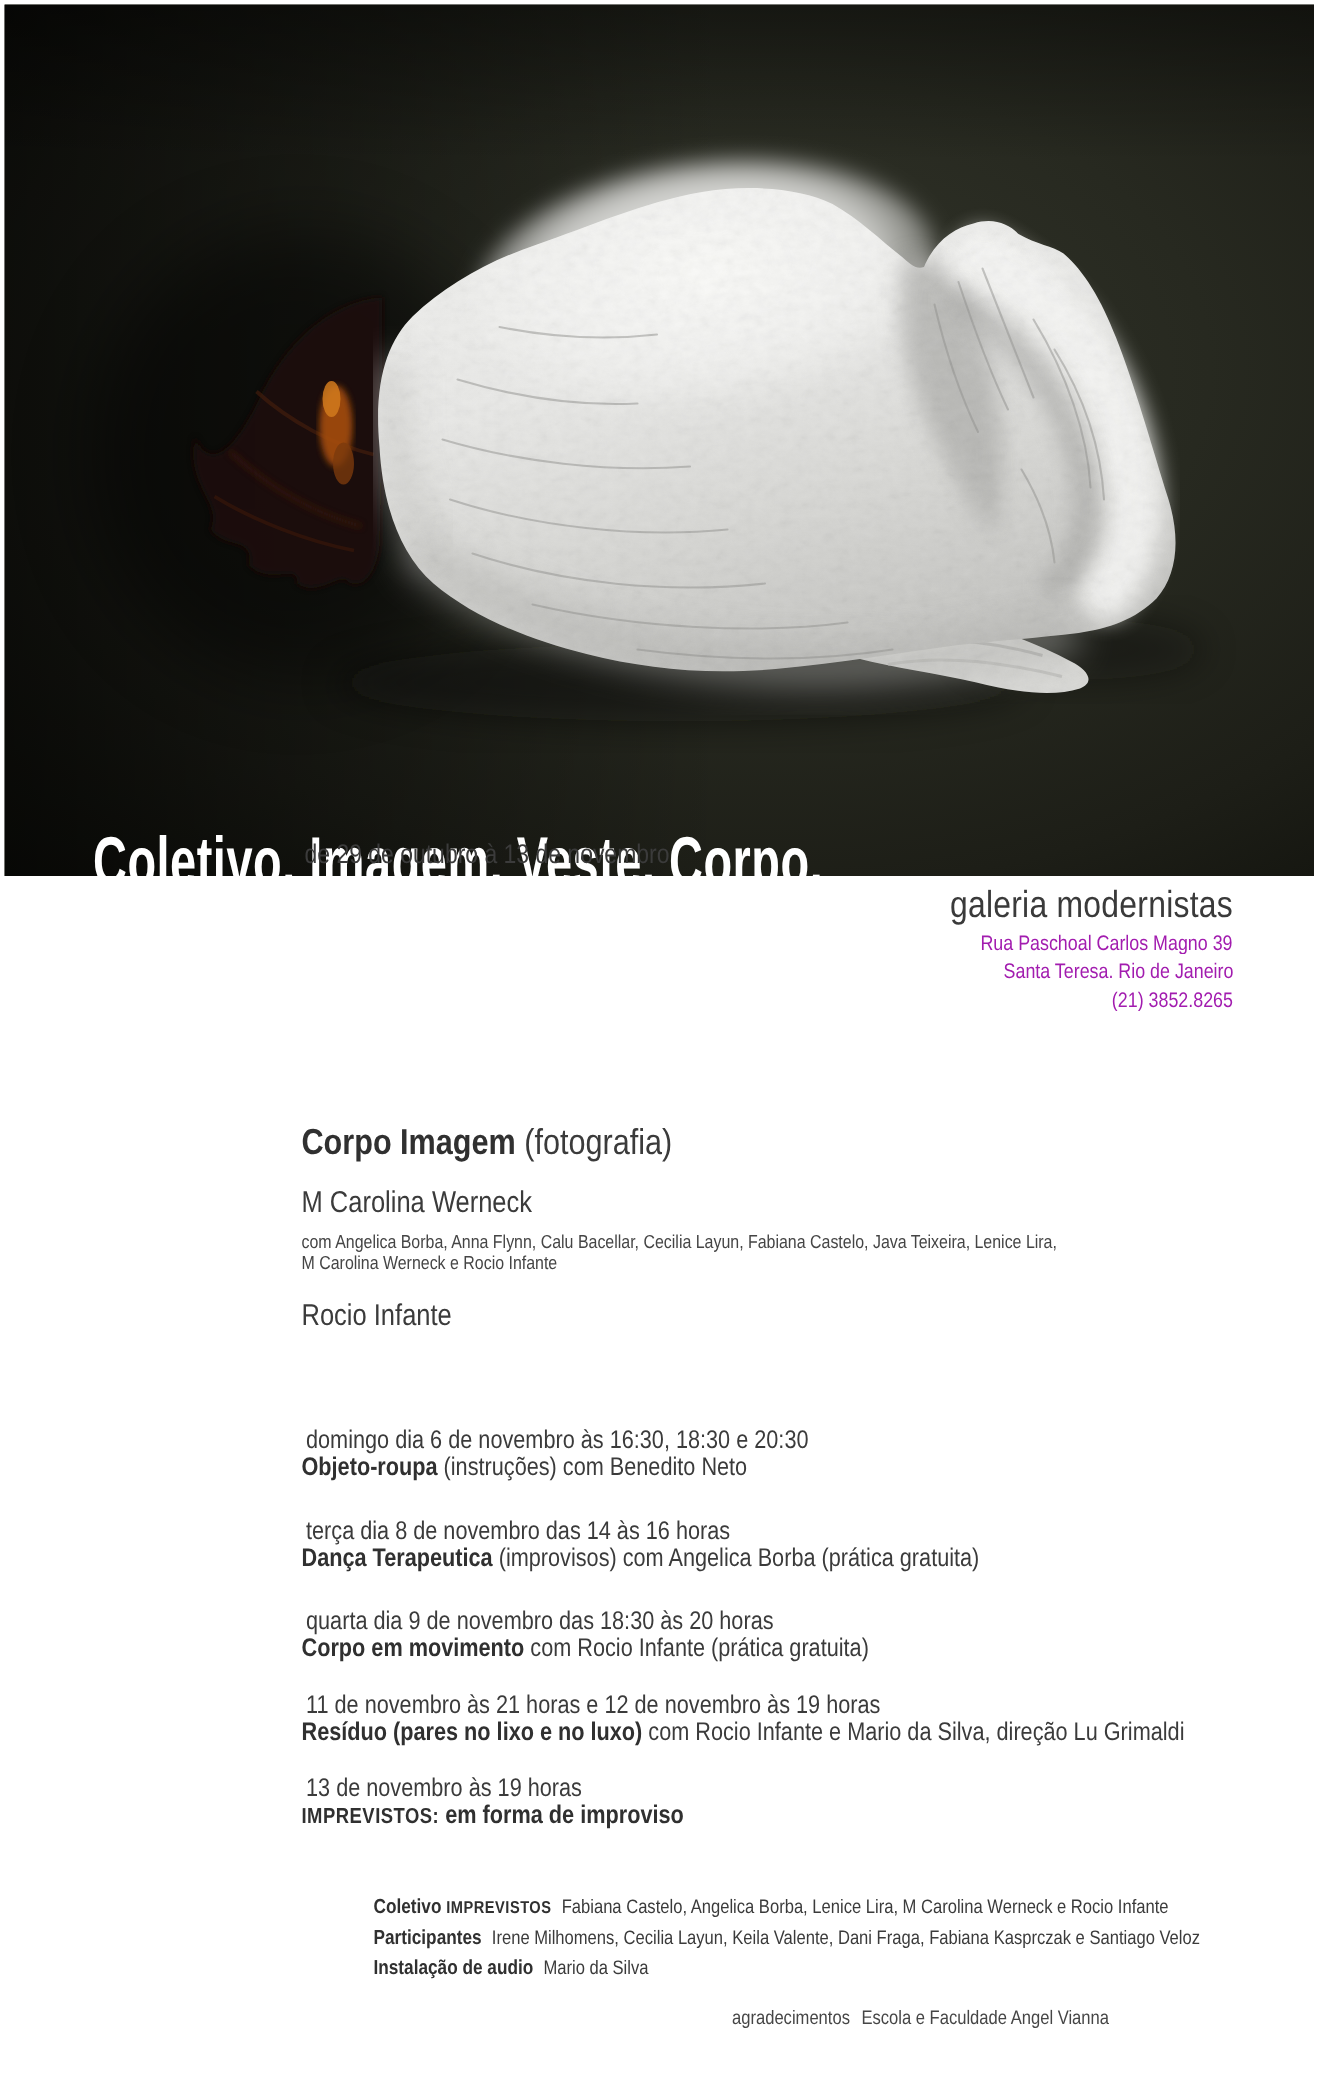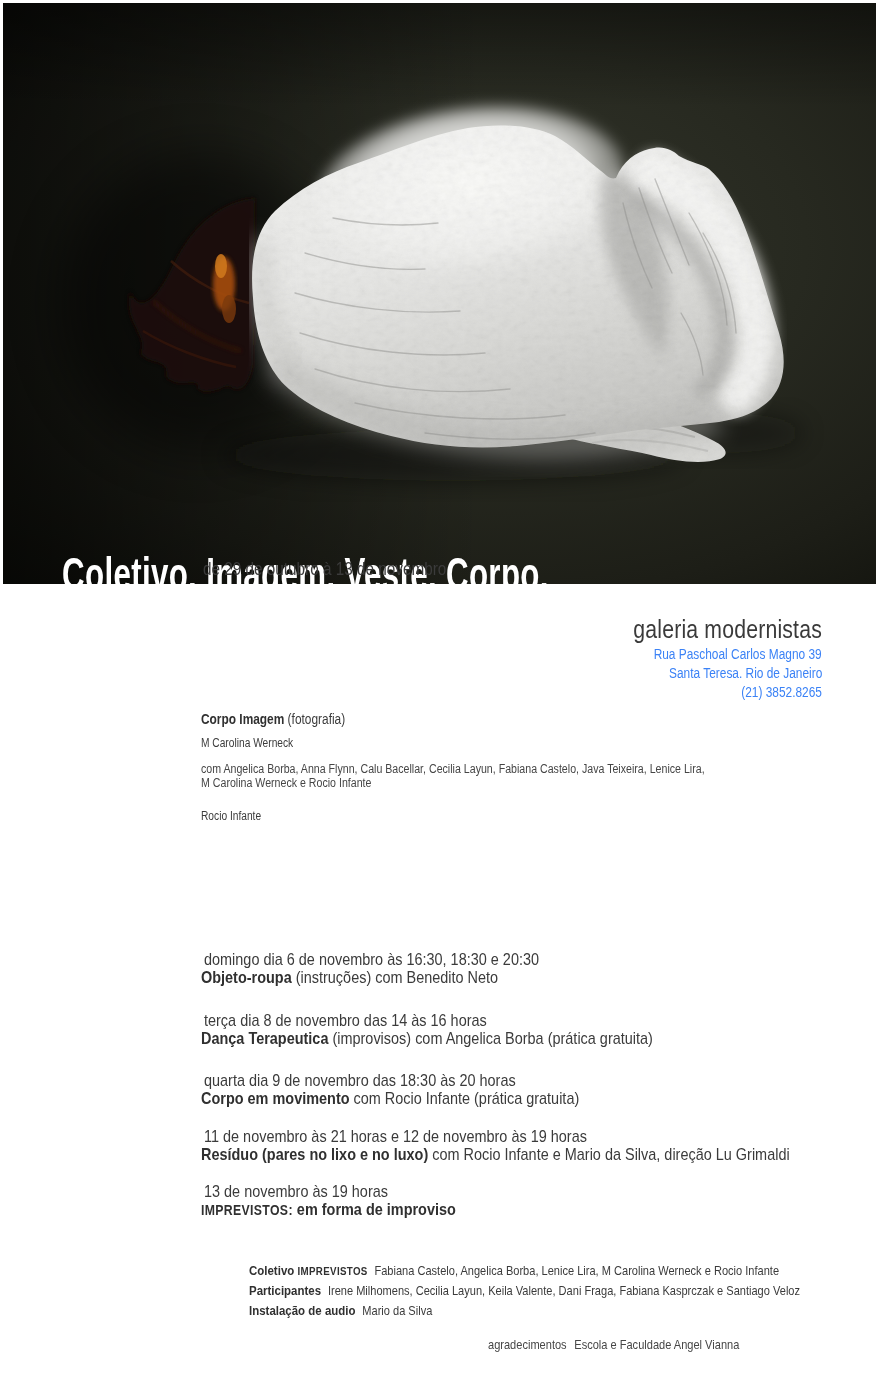--- a/index.html
+++ b/index.html
@@ -15,29 +15,29 @@
   .photo{position:absolute;left:3px;top:3px;width:873px;height:581px;overflow:hidden;background:#15160f;}
   .photo svg{position:absolute;left:0;top:0;}
   .photo-title{
     position:absolute;left:59px;bottom:-13px;
     font-size:46px;line-height:46px;font-weight:bold;color:#ffffff;
     white-space:nowrap;transform:scaleX(0.68);transform-origin:0 100%;letter-spacing:0.5px;
   }
 
   
   .subtitle{position:absolute;left:203px;top:559px;font-size:18px;}
-  .venue{position:absolute;right:57px;top:614px;text-align:right;}
+  .venue{position:absolute;right:57px;top:588px;text-align:right;}
   .venue-name{font-size:25px;line-height:31px;letter-spacing:0.2px;color:#3a3a3a;}
-  .venue-line{font-size:14px;line-height:19px;color:#3b82f6;}
+  .venue-line{font-size:14px;line-height:19px;color:#a21caf;}
 
   
   .works{position:absolute;left:201px;top:707px;}
-  .work-title{font-size:14px;line-height:24px;font-weight:bold;color:#303030;}
+  .work-title{font-size:24px;line-height:24px;font-weight:bold;color:#303030;margin-top:43px;}
   .work-title .medium{font-weight:normal;color:#3b3b3b;}
-  .work-artist{font-size:12px;line-height:24px;}
+  .work-artist{font-size:20px;line-height:24px;margin-top:16px;}
   .work-credits{font-size:12.5px;line-height:14px;margin-top:7px;color:#454545;}
   .mt18{margin-top:18px;} .mt14{margin-top:14px;}
   .caps{font-size:0.85em;letter-spacing:0.4px;}
 
   
   .events{position:absolute;left:201px;top:951px;font-size:17px;}
   .event .when{line-height:18px;padding-left:3px;}
   .event .what{line-height:18px;}
   .event .name{font-weight:bold;color:#303030;}
   .events .event + .event{margin-top:25px;}

